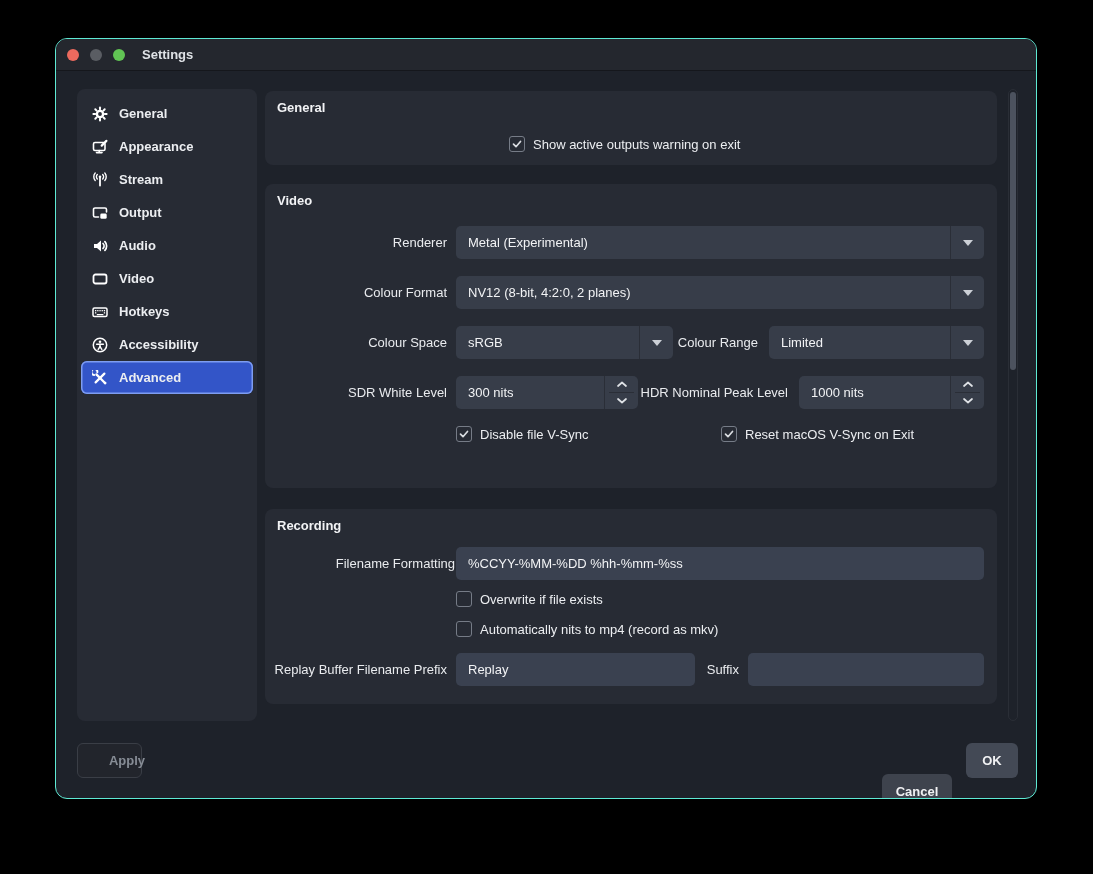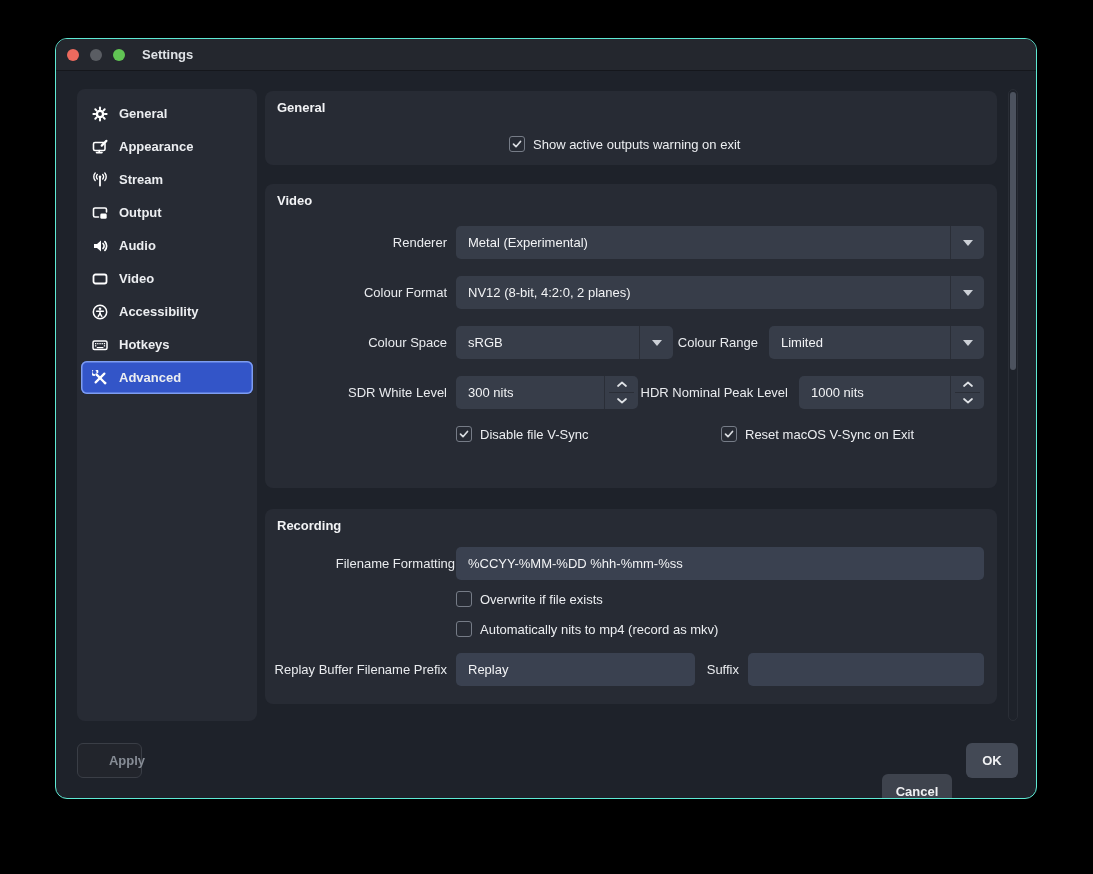--- a/index.html
+++ b/index.html
@@ -151,47 +151,47 @@
 
     <div class="side-item">
       <svg class="icn stroke" viewBox="0 0 16 16" stroke-width="1.8">
         <rect x="1.5" y="3.5" width="13" height="9" rx="2"></rect>
       </svg>
       <span class="lbl">Video</span>
     </div>
 
     <div class="side-item">
       <svg class="icn stroke" viewBox="0 0 16 16" stroke-width="1.5">
-        <circle cx="8" cy="8" r="6.7"></circle>
-        <circle cx="8" cy="4.7" r="1.3" fill="#fff" stroke="none"></circle>
-        <line x1="4.6" y1="7.2" x2="11.4" y2="7.2"></line>
-          <line x1="8" y1="7.2" x2="8" y2="9.6"></line>
-        <line x1="8" y1="9.6" x2="6.2" y2="12.4"></line>
-          <line x1="8" y1="9.6" x2="9.8" y2="12.4"></line>
-      </svg>
-      <span class="lbl">Accessibility</span>
-    </div>
-
-    <div class="side-item">
-      <svg class="icn stroke" viewBox="0 0 16 16" stroke-width="1.5">
         <rect x="1" y="4" width="14" height="8.5" rx="1.5"></rect>
         <g fill="#fff" stroke="none">
           <rect x="3" y="6" width="1.3" height="1.3"></rect>
             <rect x="5.2" y="6" width="1.3" height="1.3"></rect>
           <rect x="7.4" y="6" width="1.3" height="1.3"></rect>
             <rect x="9.6" y="6" width="1.3" height="1.3"></rect>
           <rect x="11.8" y="6" width="1.3" height="1.3"></rect>
           <rect x="3" y="8.2" width="1.3" height="1.3"></rect>
             <rect x="11.8" y="8.2" width="1.3" height="1.3"></rect>
           <rect x="4.8" y="10" width="6.6" height="1.2"></rect>
         </g>
       </svg>
       <span class="lbl">Hotkeys</span>
     </div>
 
+    <div class="side-item">
+      <svg class="icn stroke" viewBox="0 0 16 16" stroke-width="1.5">
+        <circle cx="8" cy="8" r="6.7"></circle>
+        <circle cx="8" cy="4.7" r="1.3" fill="#fff" stroke="none"></circle>
+        <line x1="4.6" y1="7.2" x2="11.4" y2="7.2"></line>
+          <line x1="8" y1="7.2" x2="8" y2="9.6"></line>
+        <line x1="8" y1="9.6" x2="6.2" y2="12.4"></line>
+          <line x1="8" y1="9.6" x2="9.8" y2="12.4"></line>
+      </svg>
+      <span class="lbl">Accessibility</span>
+    </div>
+
     <div class="side-item selected">
       <svg class="icn stroke" viewBox="0 0 16 16" stroke-width="2.2">
         <path d="M2.2,5 A3,3 0 1 1 5.4,2.2" stroke-width="1.9"></path>
         <line x1="4.4" y1="4.4" x2="13" y2="13"></line>
         <line x1="12.4" y1="3.6" x2="3.6" y2="12.4"></line>
         <circle cx="13.1" cy="13.1" r="1.4" fill="#fff" stroke="none"></circle>
       </svg>
       <span class="lbl">Advanced</span>
     </div>
   </div>

